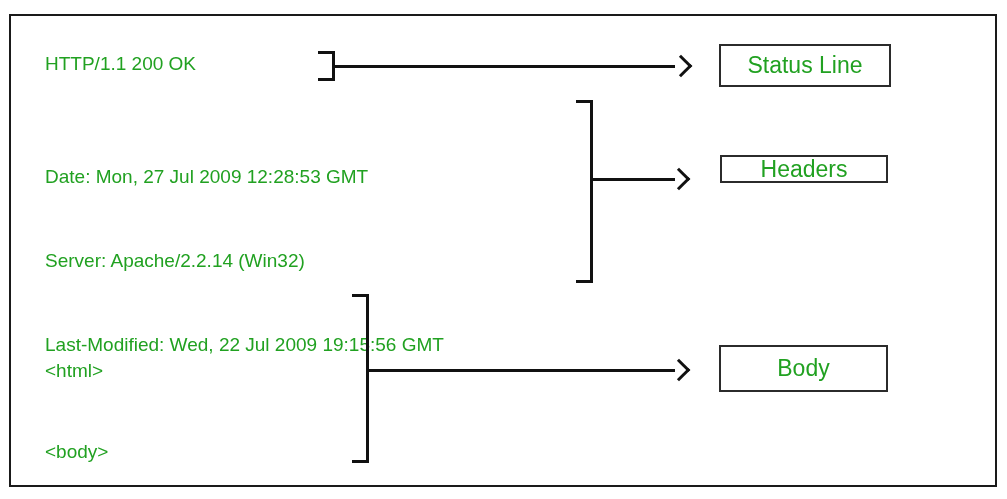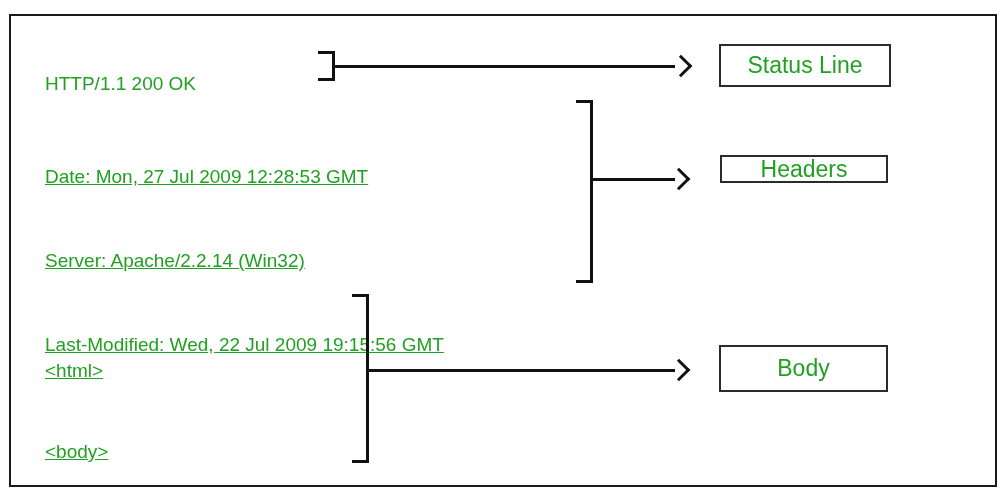--- a/index.html
+++ b/index.html
@@ -26,21 +26,21 @@
     background: #ffffff;
   }
   .green-text {
     position: absolute;
     color: #21a121;
     font-size: 19px;
     white-space: pre;
   }
   .status-line-text {
     left: 45px;
-    top: 72px;
+    top: 52px;
     line-height: 24px;
   }
   .headers-block {
     left: 45px;
     top: 107px;
     line-height: 28px;
   }
   .body-block {
     left: 45px;
     top: 303px;
@@ -86,21 +86,21 @@
     box-sizing: border-box;
     display: flex;
     align-items: center;
     justify-content: center;
     color: #21a121;
     font-size: 23px;
   }
   .box-status  { left: 719px; top: 44px;  width: 172px; height: 43px; }
   .box-headers { left: 720px; top: 155px; width: 168px; height: 28px; }
   .box-body    { left: 719px; top: 345px; width: 169px; height: 47px; justify-content: center; }
-  .line { display: block; text-decoration: underline; }
+  .line { display: block; }
 </style>
 </head>
 <body>
 
 <div class="canvas">
   <div class="frame"></div>
 
   <div class="green-text status-line-text">HTTP/1.1 200 OK</div>
 
   <div class="green-text headers-block">

